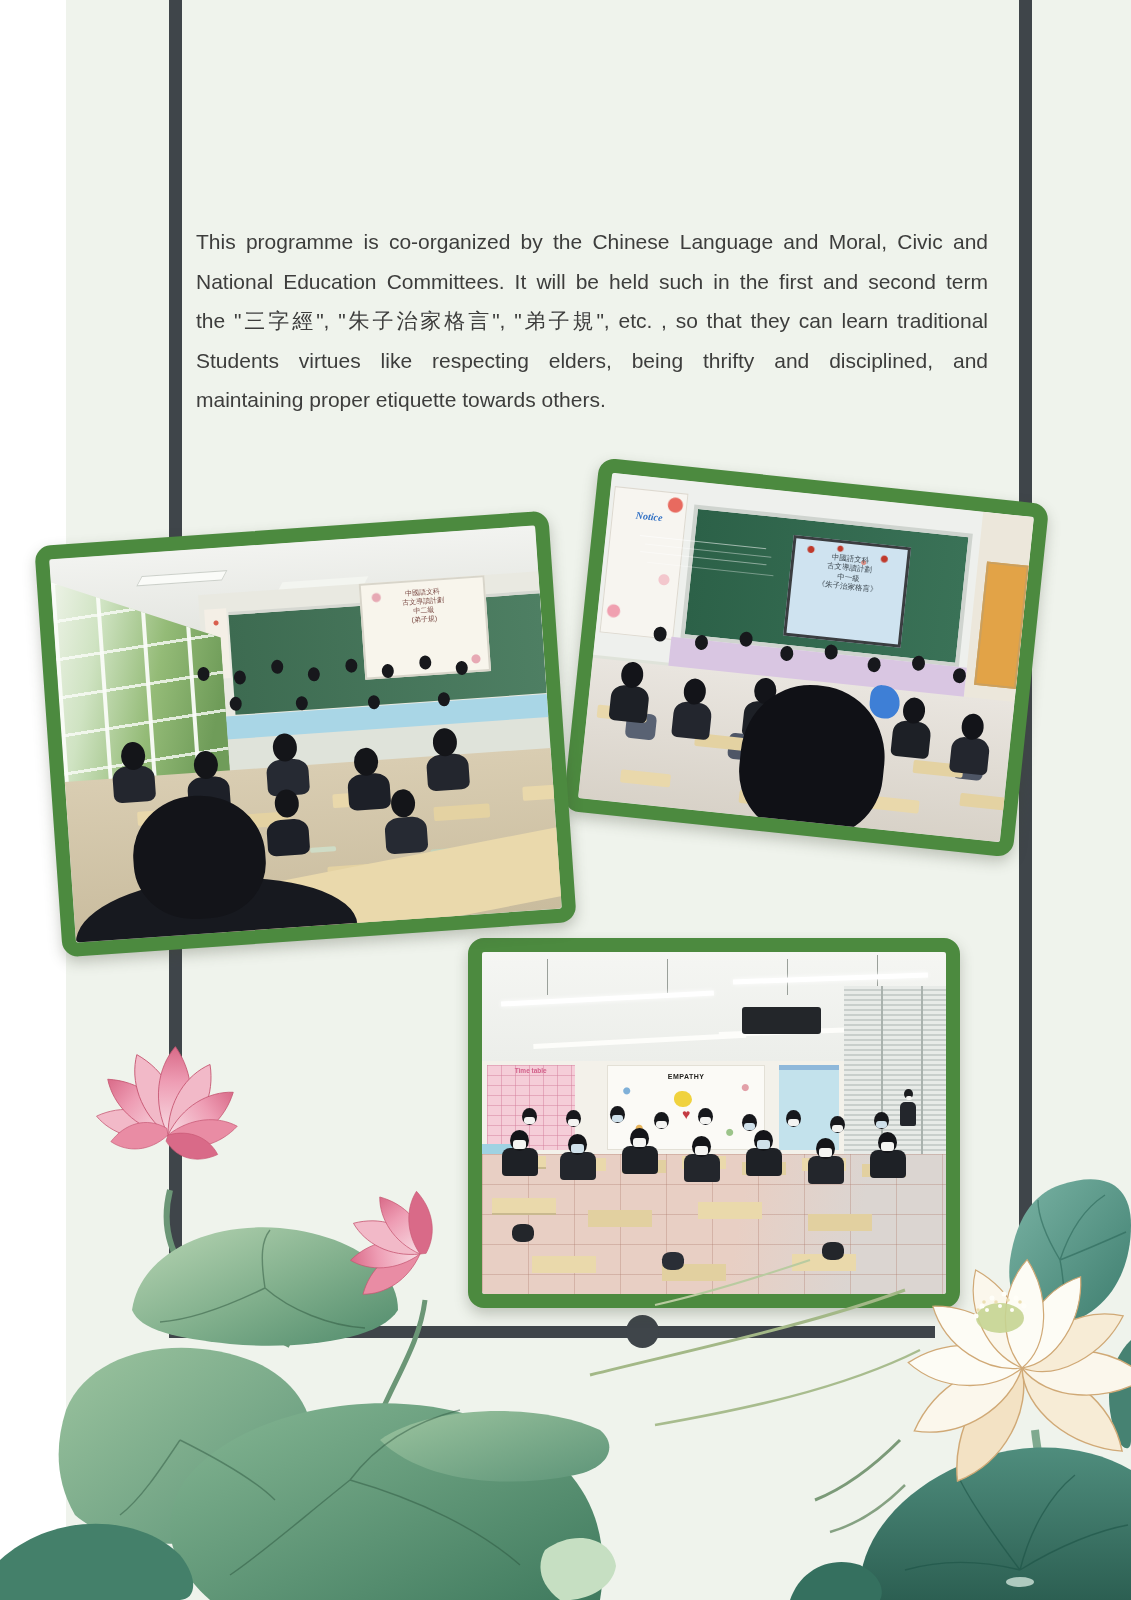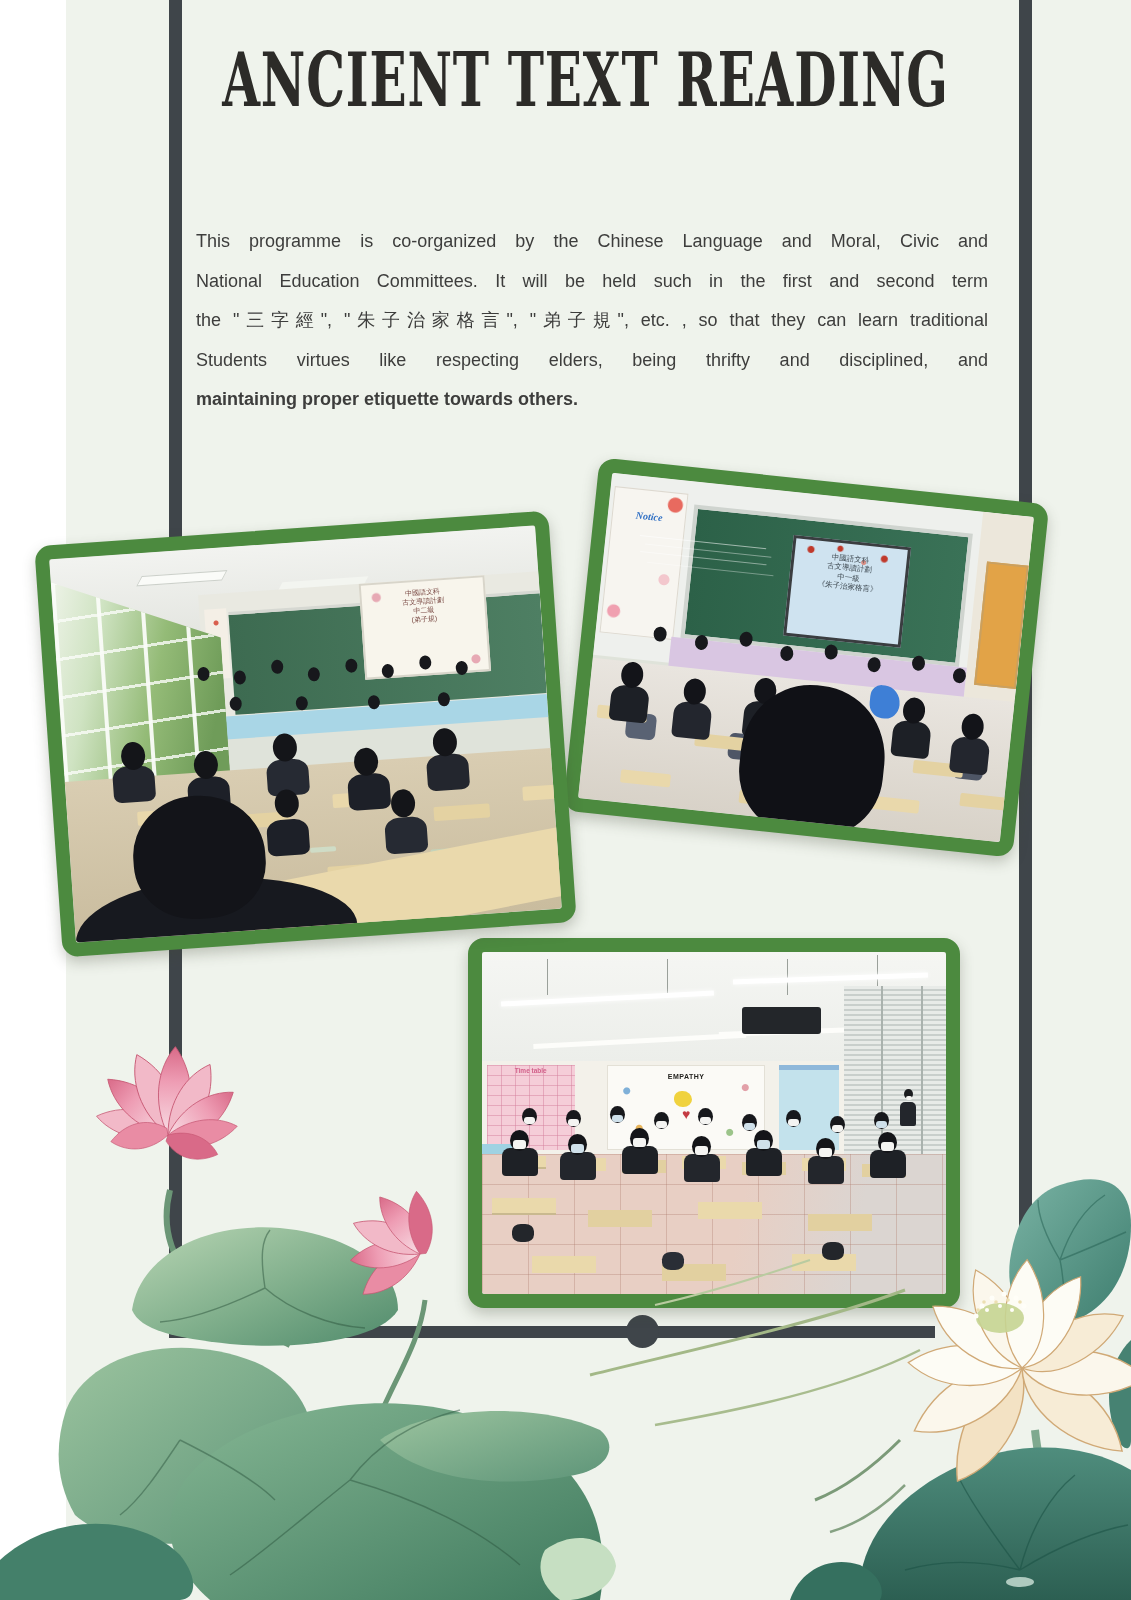--- a/index.html
+++ b/index.html
@@ -16,22 +16,22 @@
              background:#3f454a;z-index:2;}
 
   
   .title{position:absolute;left:140px;top:30px;width:890px;margin:0;z-index:5;text-align:center;}
   .tline{display:block;height:100px;line-height:100px;font-family:"DejaVu Serif","Liberation Serif",serif;
          font-weight:bold;font-size:58px;color:#2c2b28;letter-spacing:1px;}
   .tline span{display:inline-block;transform:scale(0.84,1.28);transform-origin:center;white-space:nowrap;}
 
   
   .para{position:absolute;left:196px;top:222px;width:792px;z-index:5;color:#3d3d3c;}
-  .para .jline{font-size:18px;line-height:39.5px;text-align:justify;text-align-last:justify;}
-  .para .lastline{text-align-last:left;font-weight:bold;}
+  .para .jline{font-size:21px;line-height:39.5px;text-align:justify;text-align-last:justify;}
+  .para .lastline{text-align-last:left;}
 
   
   .photo{position:absolute;border:14px solid #4c8a3f;border-radius:16px;background:#dfe3da;
          box-shadow:0 6px 14px rgba(60,70,50,.28);margin:0;}
   .scene{position:absolute;inset:0;border-radius:4px;overflow:hidden;}
   .scene *{position:absolute;}
   .photo1{left:48px;top:528px;width:487px;height:384px;transform:rotate(-4deg);z-index:4;}
   .photo2{left:580px;top:480px;width:424px;height:327px;transform:rotate(6deg);z-index:3;}
   .photo3{left:468px;top:938px;width:464px;height:342px;z-index:3;}
 
@@ -195,21 +195,20 @@
 
 <div class="page">
   <div class="green-bg"></div>
 
   <div class="frame-bar bar-left"></div>
   <div class="frame-bar bar-right"></div>
   <div class="frame-bar bar-bottom"></div>
   <div class="frame-dot"></div>
 
   <h1 class="title">
-    <span class="tline"><span>ANCIENT TEXT READING</span></span>
   </h1>
 
   <div class="para">
     <div class="jline">This programme is co-organized by the Chinese Language and Moral, Civic and</div>
     <div class="jline">National Education Committees. It will be held such in the first and second term</div>
     <div class="jline">the "三字經", "朱子治家格言", "弟子規", etc. , so that they can learn traditional</div>
     <div class="jline">Students virtues like respecting elders, being thrifty and disciplined, and</div>
     <div class="jline lastline">maintaining proper etiquette towards others.</div>
   </div>
 

